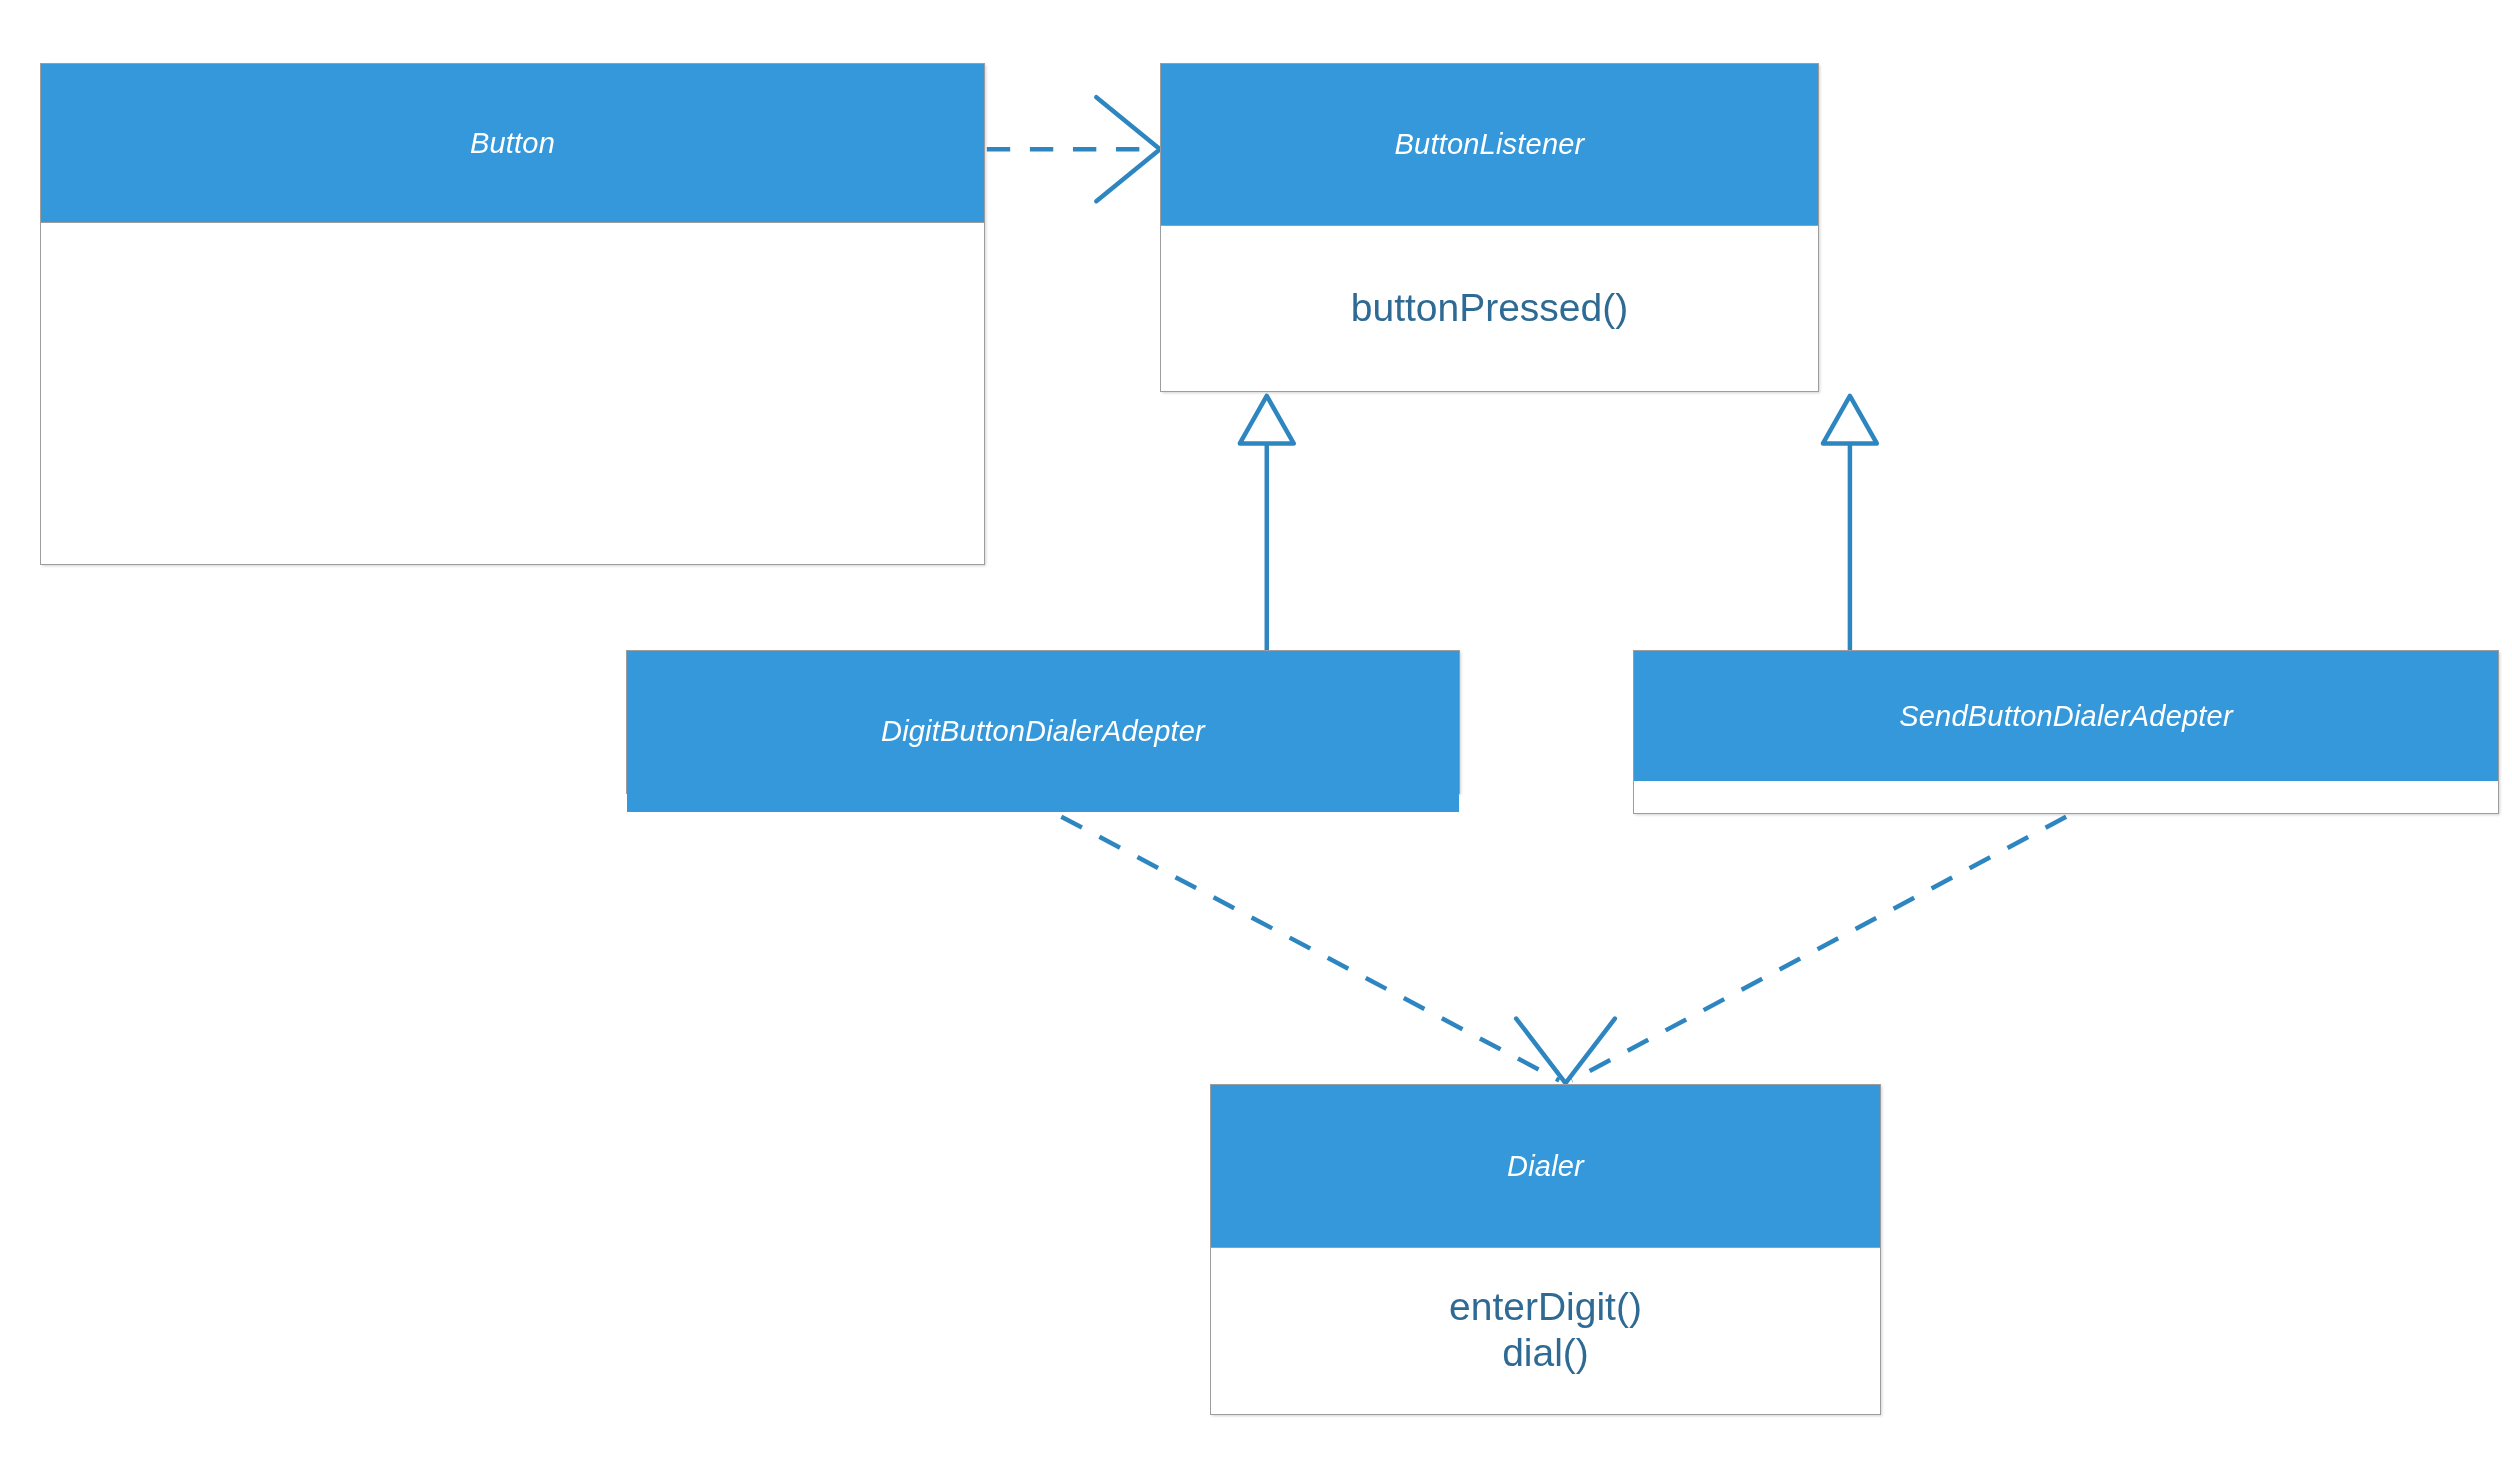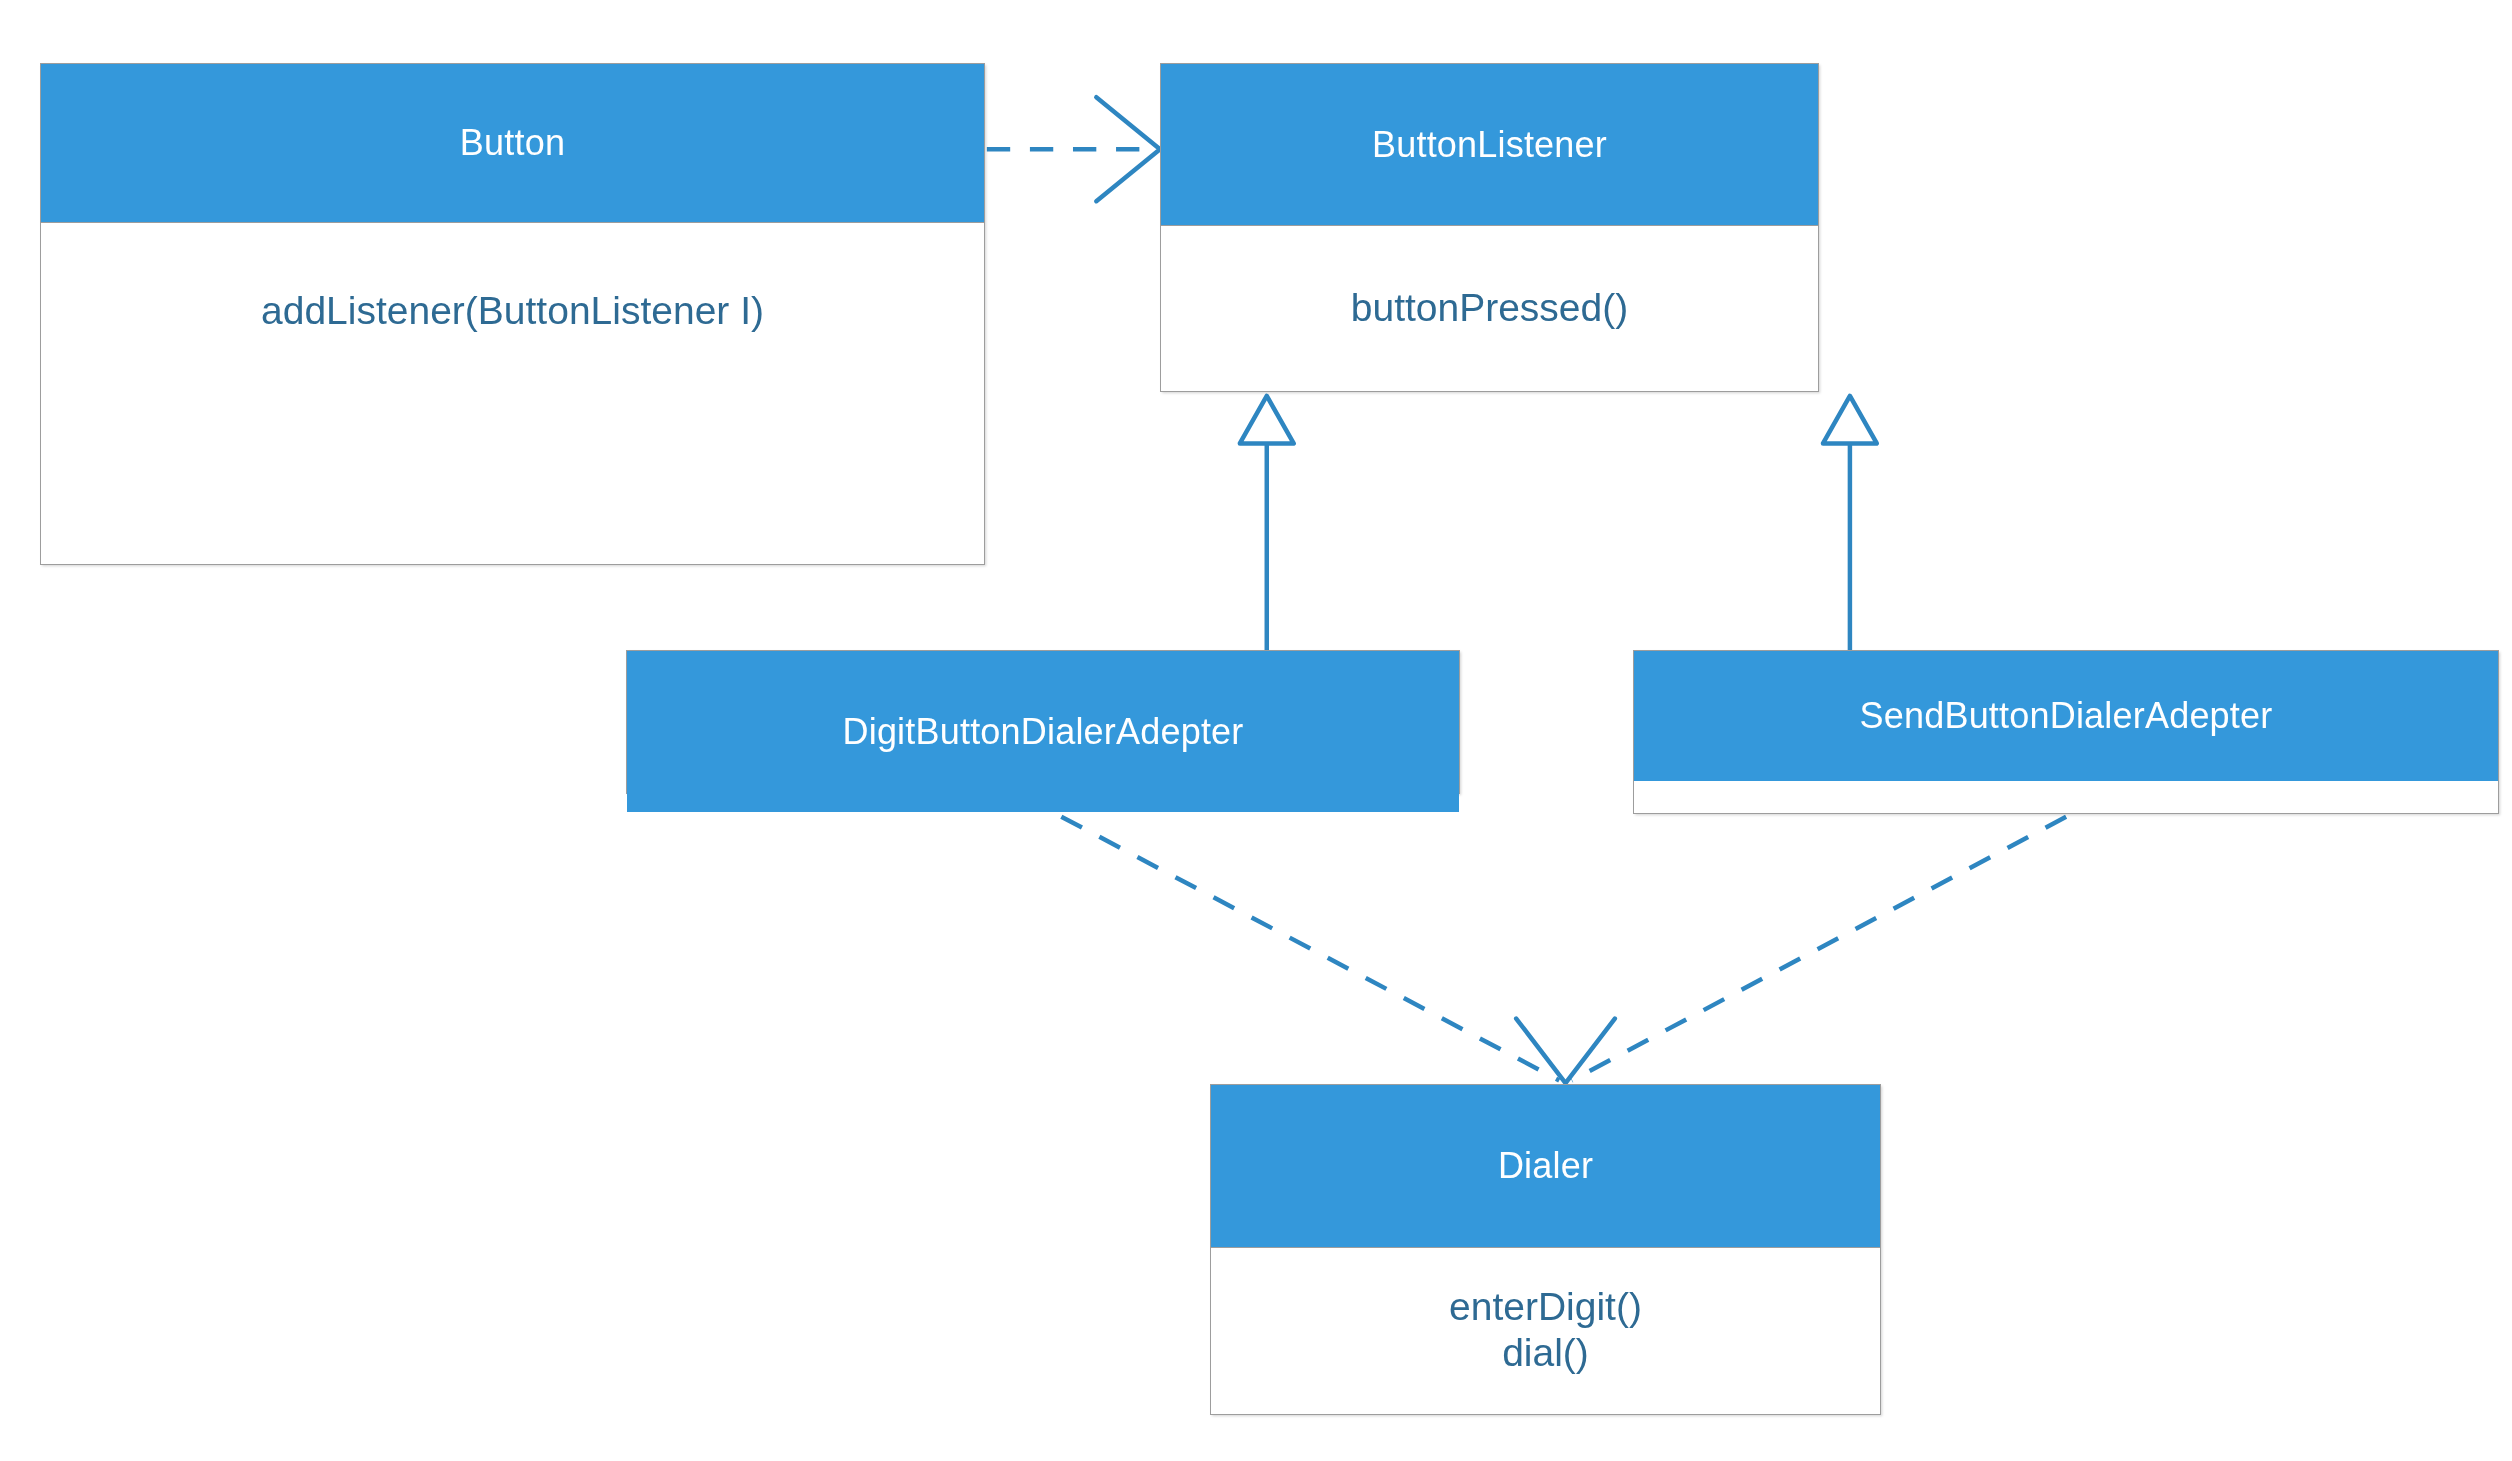--- a/index.html
+++ b/index.html
@@ -35,23 +35,24 @@
     box-shadow: 1.8px 1.8px 2.7px rgba(0,0,0,0.18);
   }
   .uml-header {
     box-sizing: border-box;
     background: #3498db;
     color: #ffffff;
     display: flex;
     align-items: center;
     justify-content: center;
     text-align: center;
-    font-size: 36px;
+    font-size: 29px;
     letter-spacing: 0.2px;
     border-bottom: 1.8px solid #9d9d9d;
+    font-style: italic;
   }
   .uml-header.no-divider {
     border-bottom: none;
   }
   .uml-compartment {
     box-sizing: border-box;
     background: #ffffff;
     color: #2e6a93;
     display: flex;
     align-items: center;
@@ -121,21 +122,20 @@
     </g>
 
     
     <g>
       <polyline points="1690,1135 1745,1207 1800,1135" fill="none" stroke="#2e86c1" stroke-width="5" stroke-linecap="round" stroke-linejoin="round"></polyline>
     </g>
   </svg>
 
   <div class="uml-class" id="box-button">
     <div class="uml-header h">Button</div>
-    <div class="uml-compartment c2">addListener(ButtonListener I)</div>
   </div>
 
   <div class="uml-class" id="box-listener">
     <div class="uml-header h">ButtonListener</div>
     <div class="uml-compartment c1">buttonPressed()</div>
   </div>
 
   <div class="uml-class" id="box-digit">
     <div class="uml-header h no-divider">DigitButtonDialerAdepter</div>
   </div>

